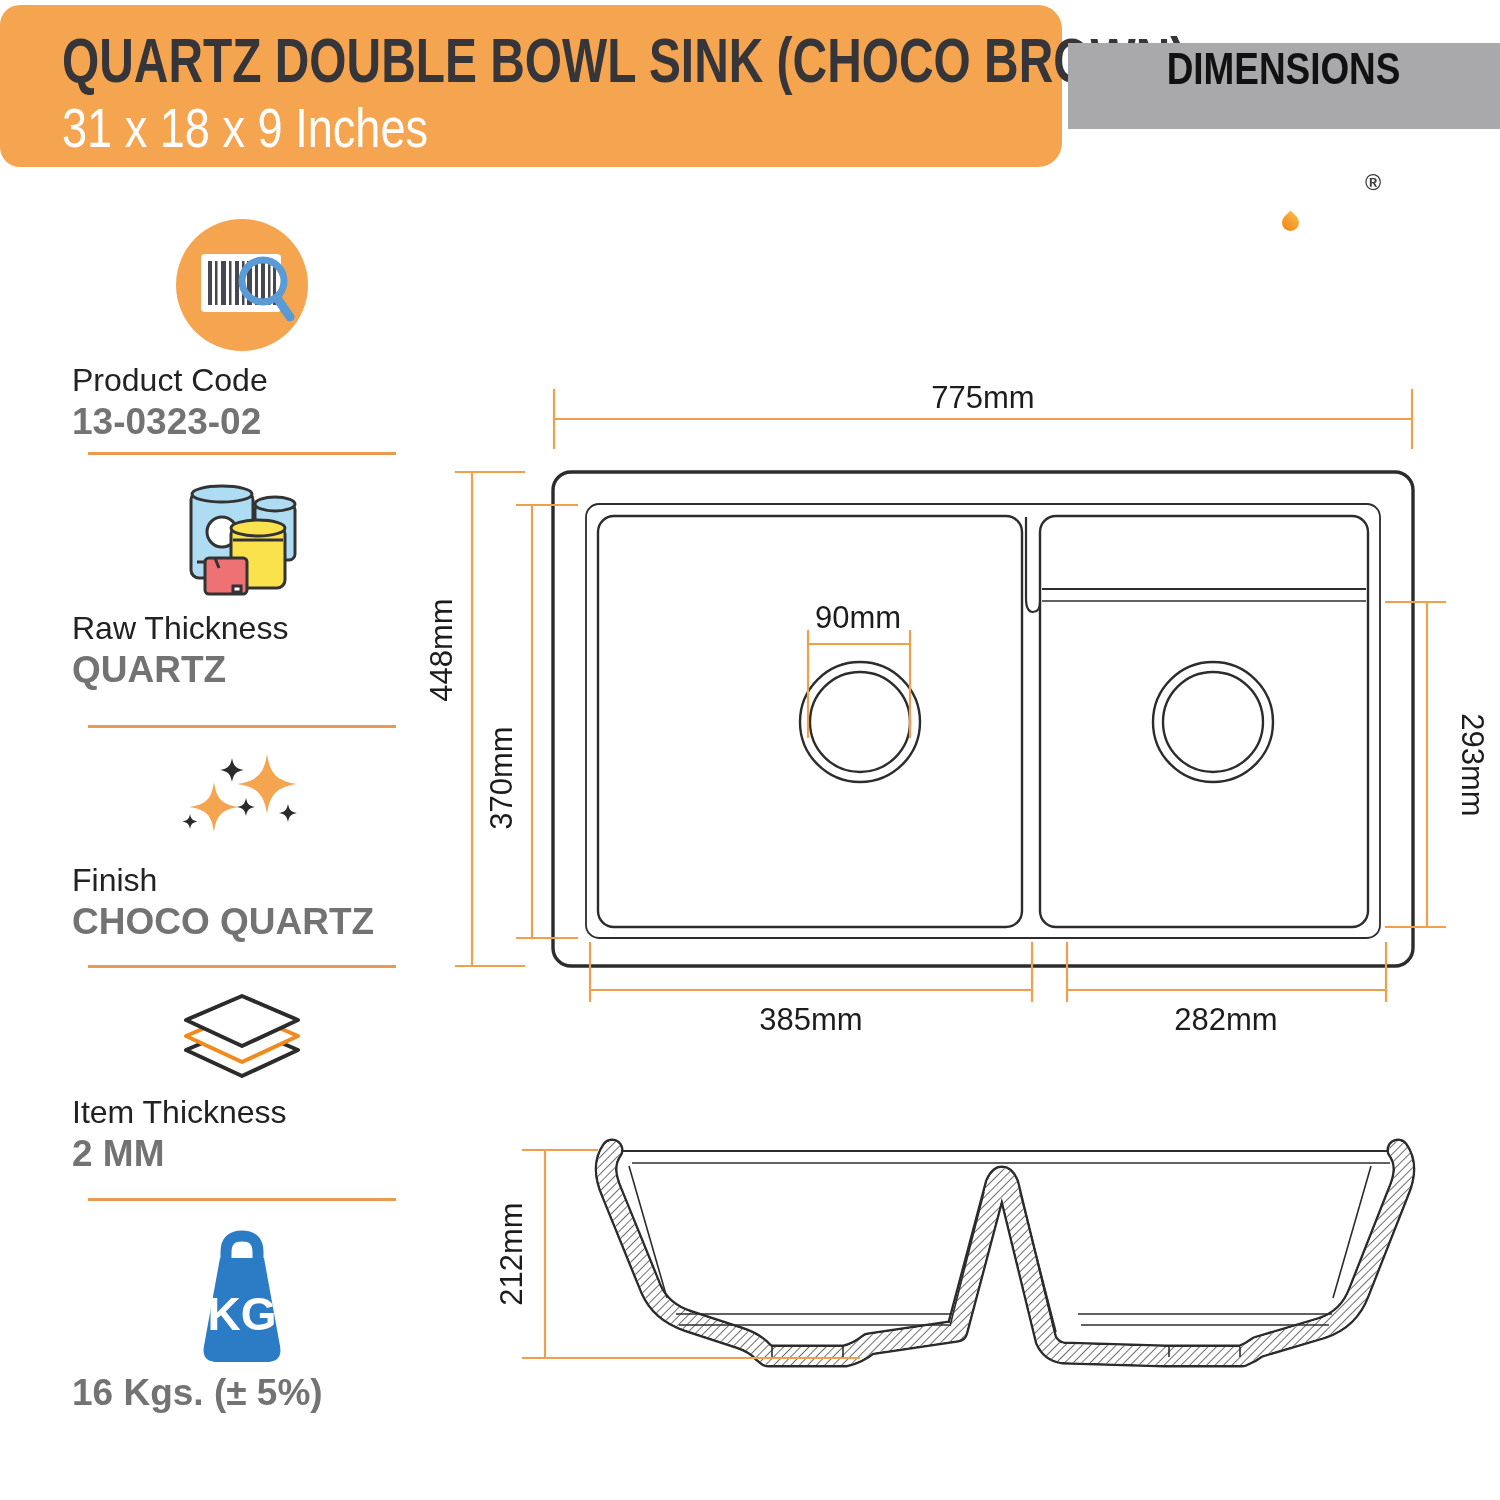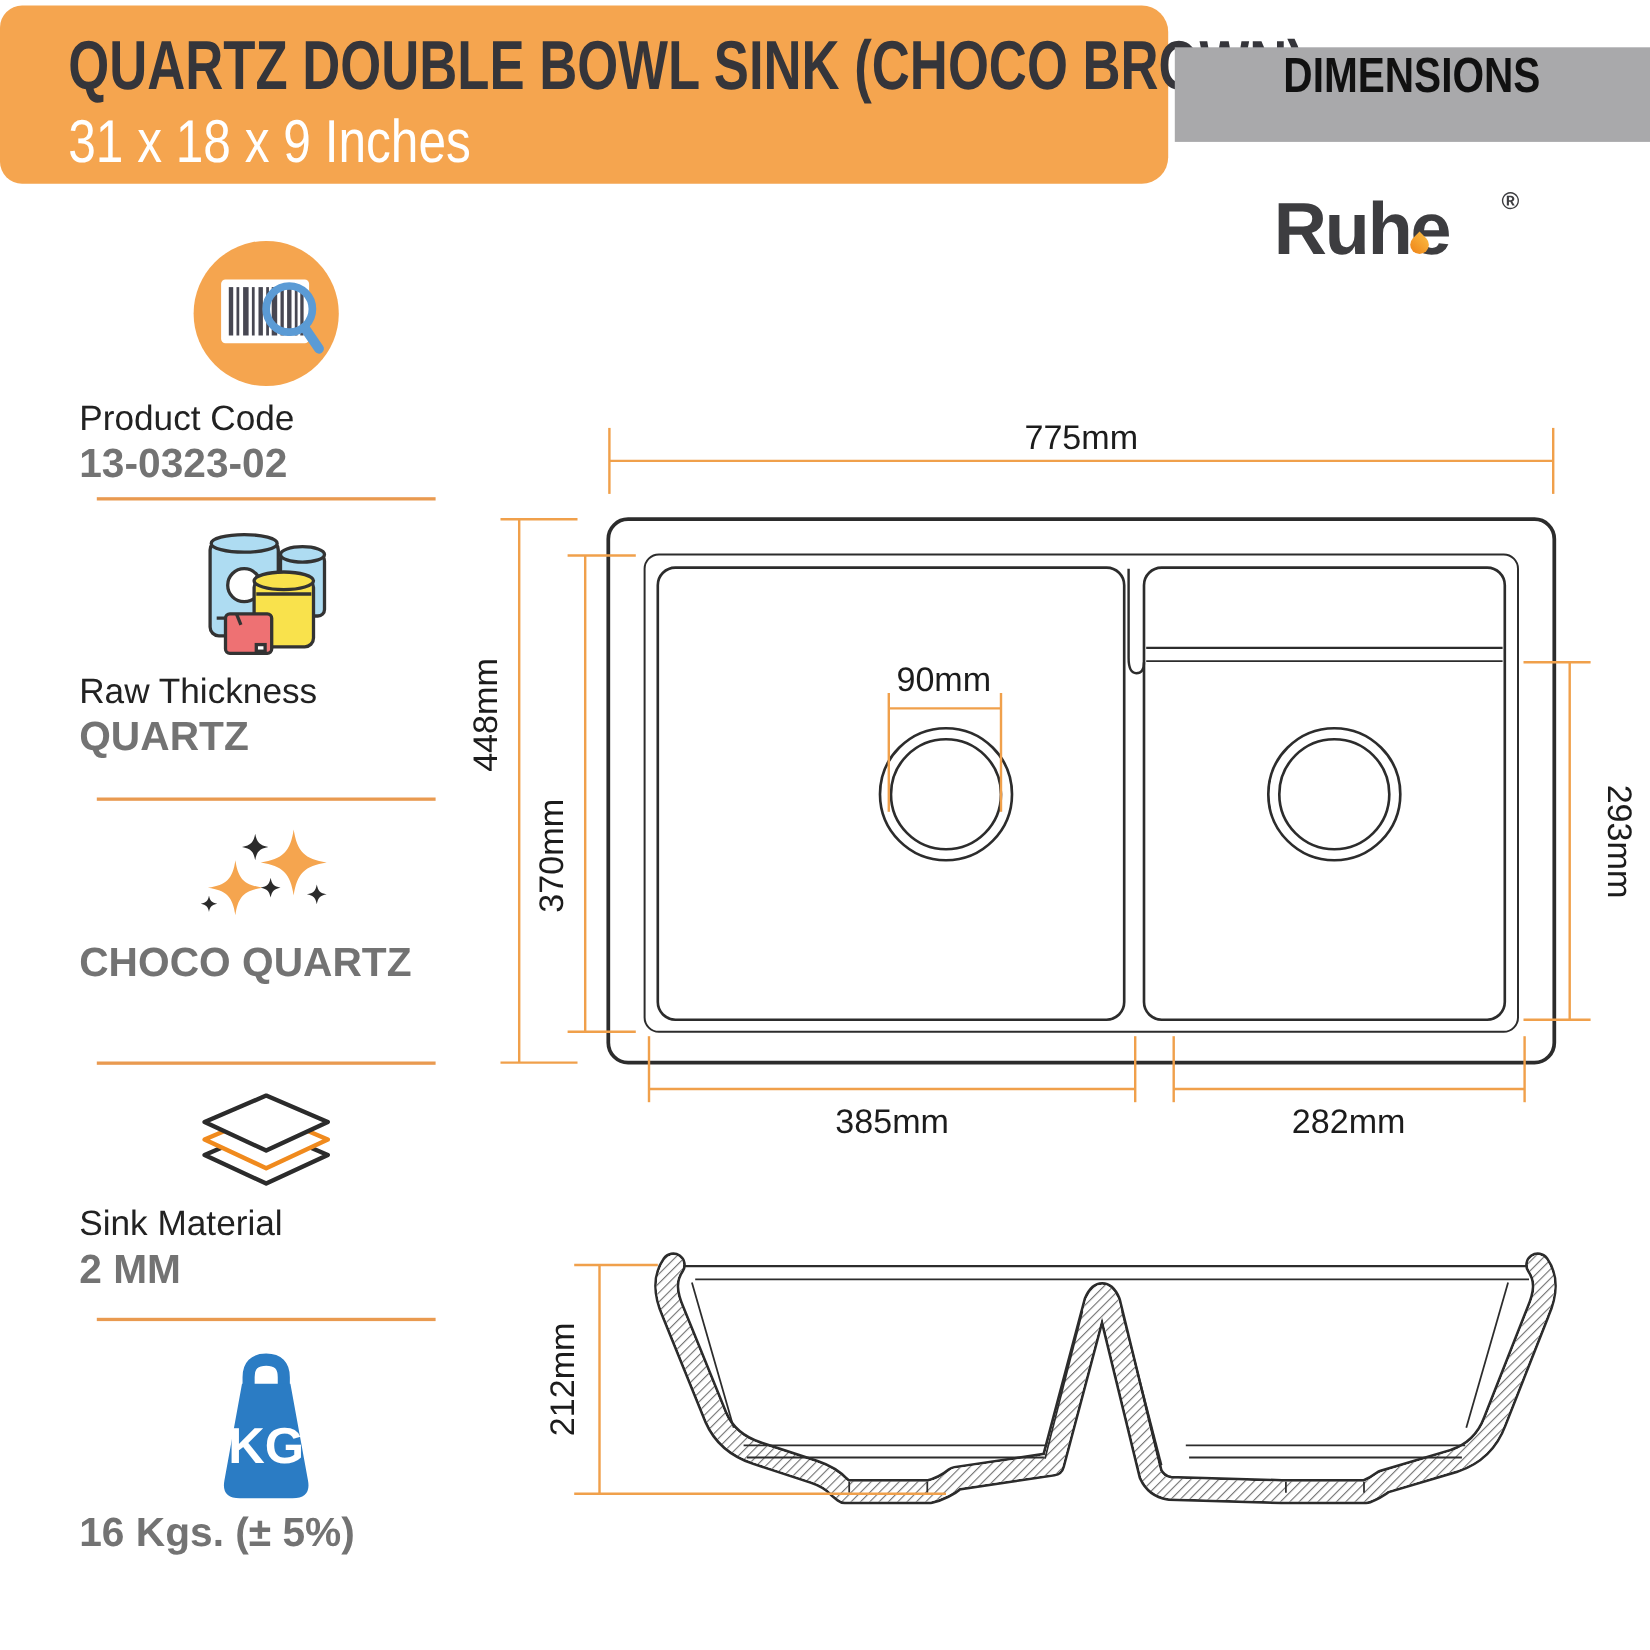--- a/index.html
+++ b/index.html
@@ -59,21 +59,20 @@
 
 <div class="abs banner"></div>
 <div class="abs banner-title">QUARTZ DOUBLE BOWL SINK (CHOCO BROWN)</div>
 <div class="abs banner-subtitle">31 x 18 x 9 Inches</div>
 
 <div class="abs gray-bar">
   <span>DIMENSIONS</span>
 </div>
 
 <div class="abs logo">
-  <span class="logo-text">Ruhe</span>
   <span class="logo-reg">®</span>
   <span class="logo-drop"></span>
 </div>
 
 <div class="abs spec" style="top:218px">
   <div class="spec-icon">
     <svg width="134" height="134" viewBox="0 0 134 134">
       <circle cx="67" cy="67" r="66" fill="#F5A54F"></circle>
       <rect x="26" y="36" width="80" height="58" rx="4" fill="#ffffff"></rect>
       <g fill="#474752">
@@ -136,33 +135,34 @@
   <div class="spec-icon">
     <svg width="140" height="100" viewBox="0 0 140 100">
       <path d="M95,2 C98,22 105,29 125,32 C105,35 98,42 95,62 C92,42 85,35 65,32 C85,29 92,22 95,2 Z" fill="#F5A54F"></path>
       <path d="M42,30 C44.5,47 50,52.5 67,55 C50,57.5 44.5,63 42,80 C39.5,63 34,57.5 17,55 C34,52.5 39.5,47 42,30 Z" fill="#F5A54F"></path>
       <path d="M60,6 C61.5,14 64,16.5 72,18 C64,19.5 61.5,22 60,30 C58.5,22 56,19.5 48,18 C56,16.5 58.5,14 60,6 Z" fill="#2b2b2b"></path>
       <path d="M74,46 C75.2,52 77,53.8 83,55 C77,56.2 75.2,58 74,64 C72.8,58 71,56.2 65,55 C71,53.8 72.8,52 74,46 Z" fill="#2b2b2b"></path>
       <path d="M116,52 C117.2,58 119,59.8 125,61 C119,62.2 117.2,64 116,70 C114.8,64 113,62.2 107,61 C113,59.8 114.8,58 116,52 Z" fill="#2b2b2b"></path>
       <path d="M18,62 C19,67 20.5,68.5 25.5,69.5 C20.5,70.5 19,72 18,77 C17,72 15.5,70.5 10.5,69.5 C15.5,68.5 17,67 18,62 Z" fill="#2b2b2b"></path>
     </svg>
   </div>
+  <div class="spec-label">Finish</div>
   <div class="spec-value">CHOCO QUARTZ</div>
 </div>
 <div class="abs divider" style="top:965px"></div>
 
 <div class="abs spec" style="top:992px">
   <div class="spec-icon">
     <svg width="124" height="92" viewBox="0 0 124 92">
       <path d="M62,34 L118,58 L62,84 L6,58 Z" fill="#ffffff" stroke="#2b2b2b" stroke-width="4" stroke-linejoin="round"></path>
       <path d="M62,20 L118,44 L62,70 L6,44 Z" fill="#ffffff" stroke="#F08A1D" stroke-width="4" stroke-linejoin="round"></path>
       <path d="M62,4 L118,28 L62,54 L6,28 Z" fill="#ffffff" stroke="#2b2b2b" stroke-width="4" stroke-linejoin="round"></path>
     </svg>
   </div>
-  <div class="spec-label">Sink Material</div>
+  <div class="spec-label">Item Thickness</div>
   <div class="spec-value">2 MM</div>
 </div>
 <div class="abs divider" style="top:1198px"></div>
 
 <div class="abs spec" style="top:1230px">
   <div class="spec-icon">
     <svg width="120" height="140" viewBox="0 0 120 140">
       <path d="M44,34 L44,22 Q44,6 60,6 Q76,6 76,22 L76,34" fill="none" stroke="#2B7CC4" stroke-width="11"></path>
       <path d="M38,28 H82 L98,116 Q101,132 84,132 H36 Q19,132 22,116 Z" fill="#2B7CC4"></path>
       <text x="60" y="100" text-anchor="middle" font-size="46" font-weight="bold" fill="#ffffff" font-family="Liberation Sans, sans-serif">KG</text>

